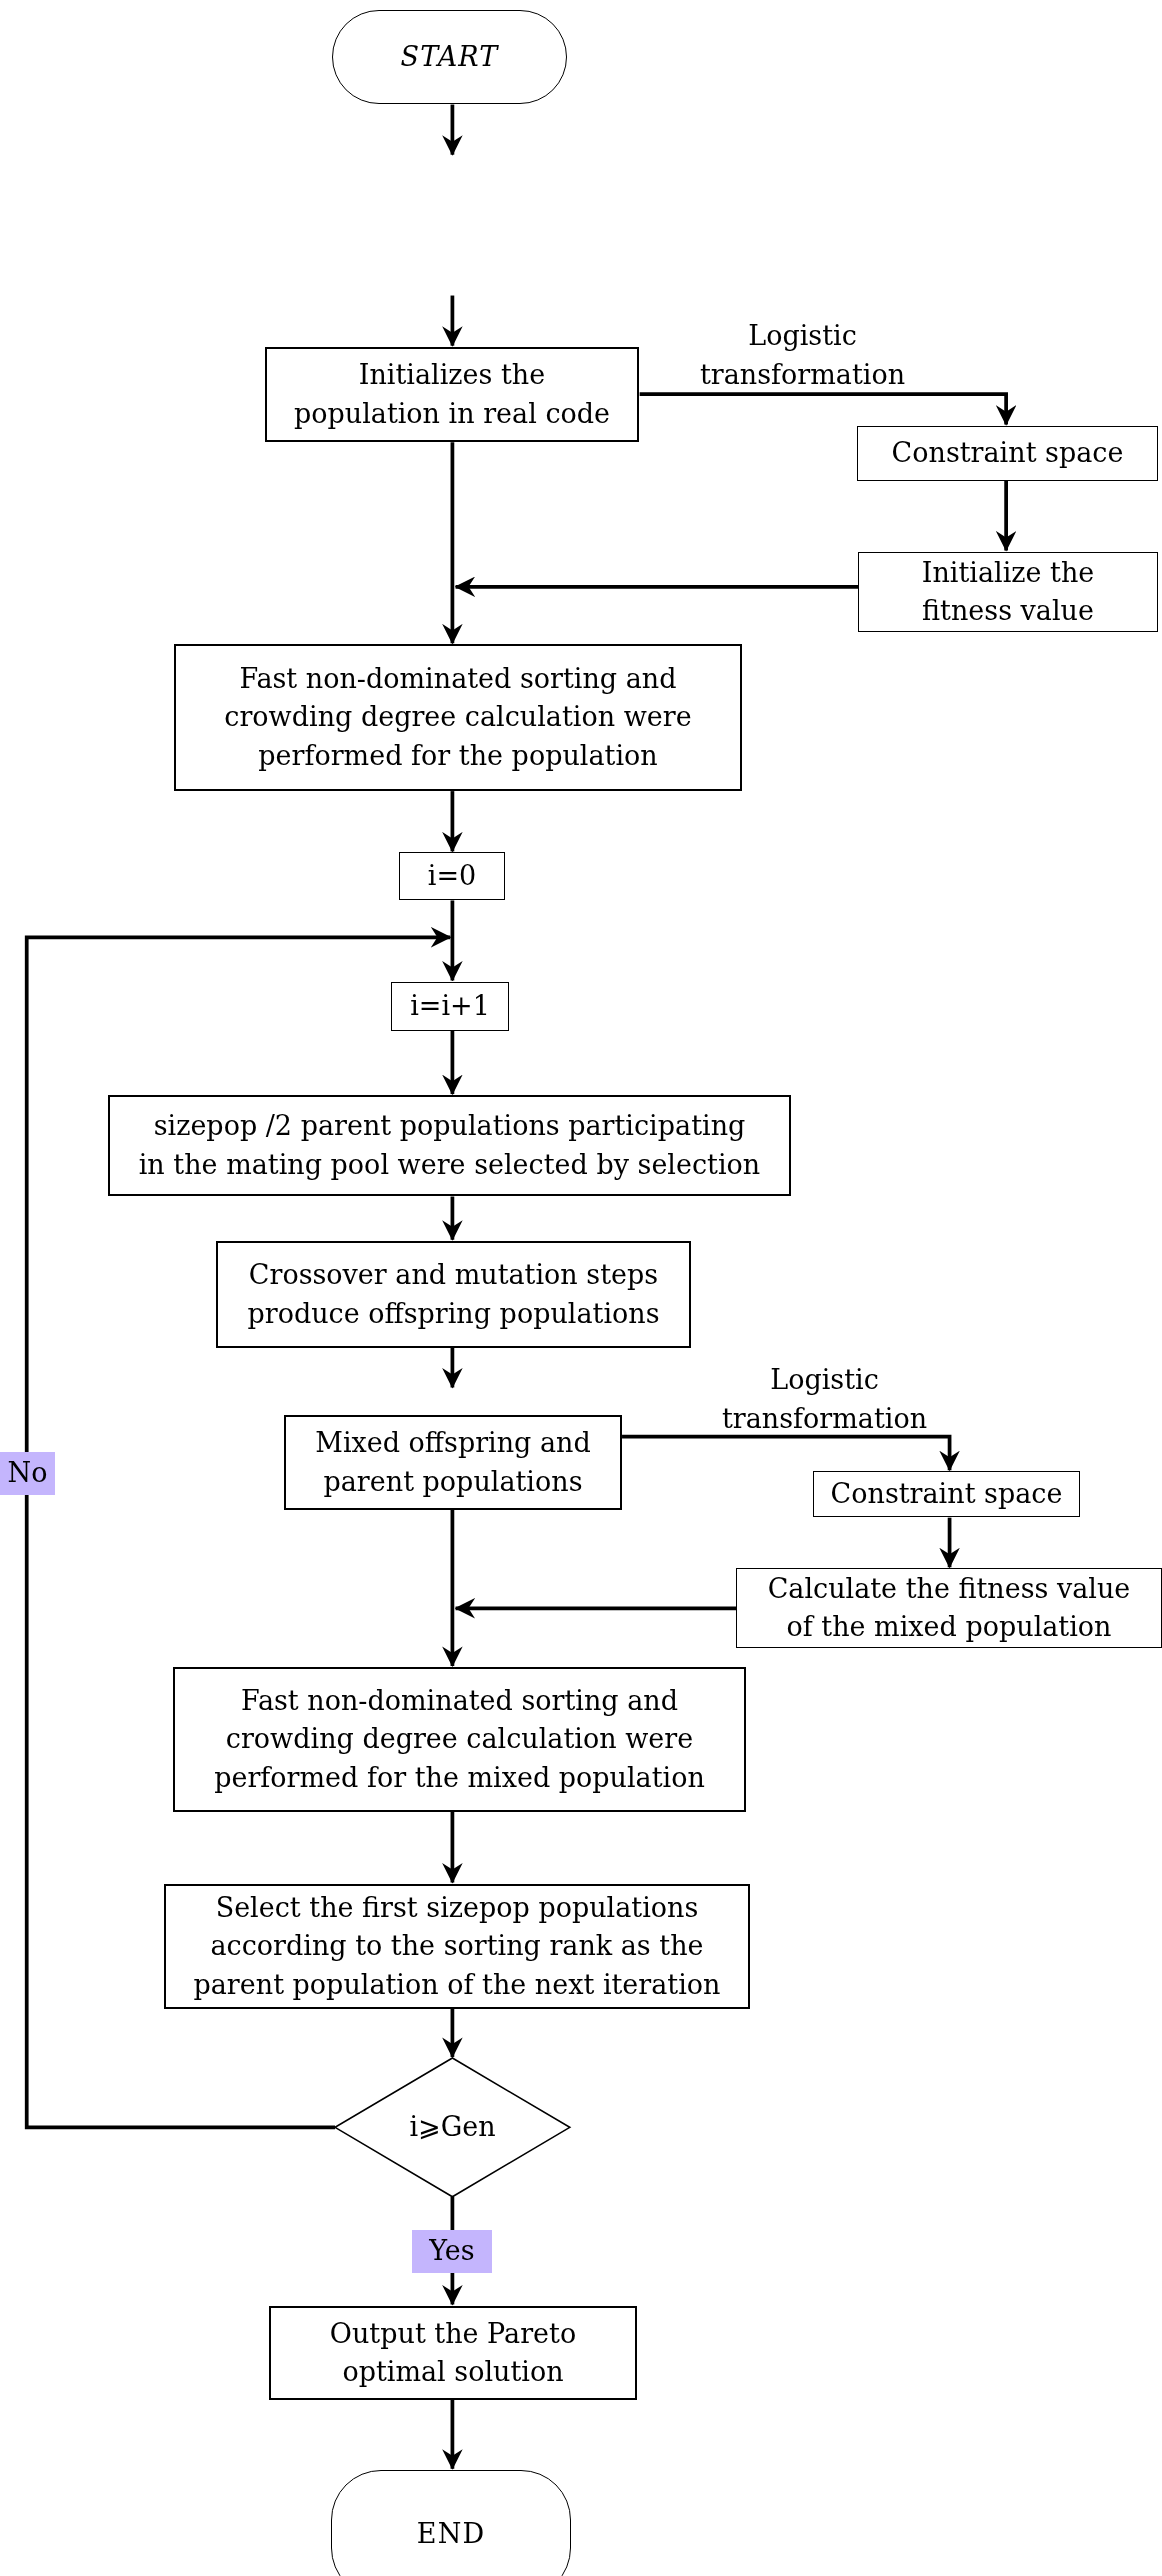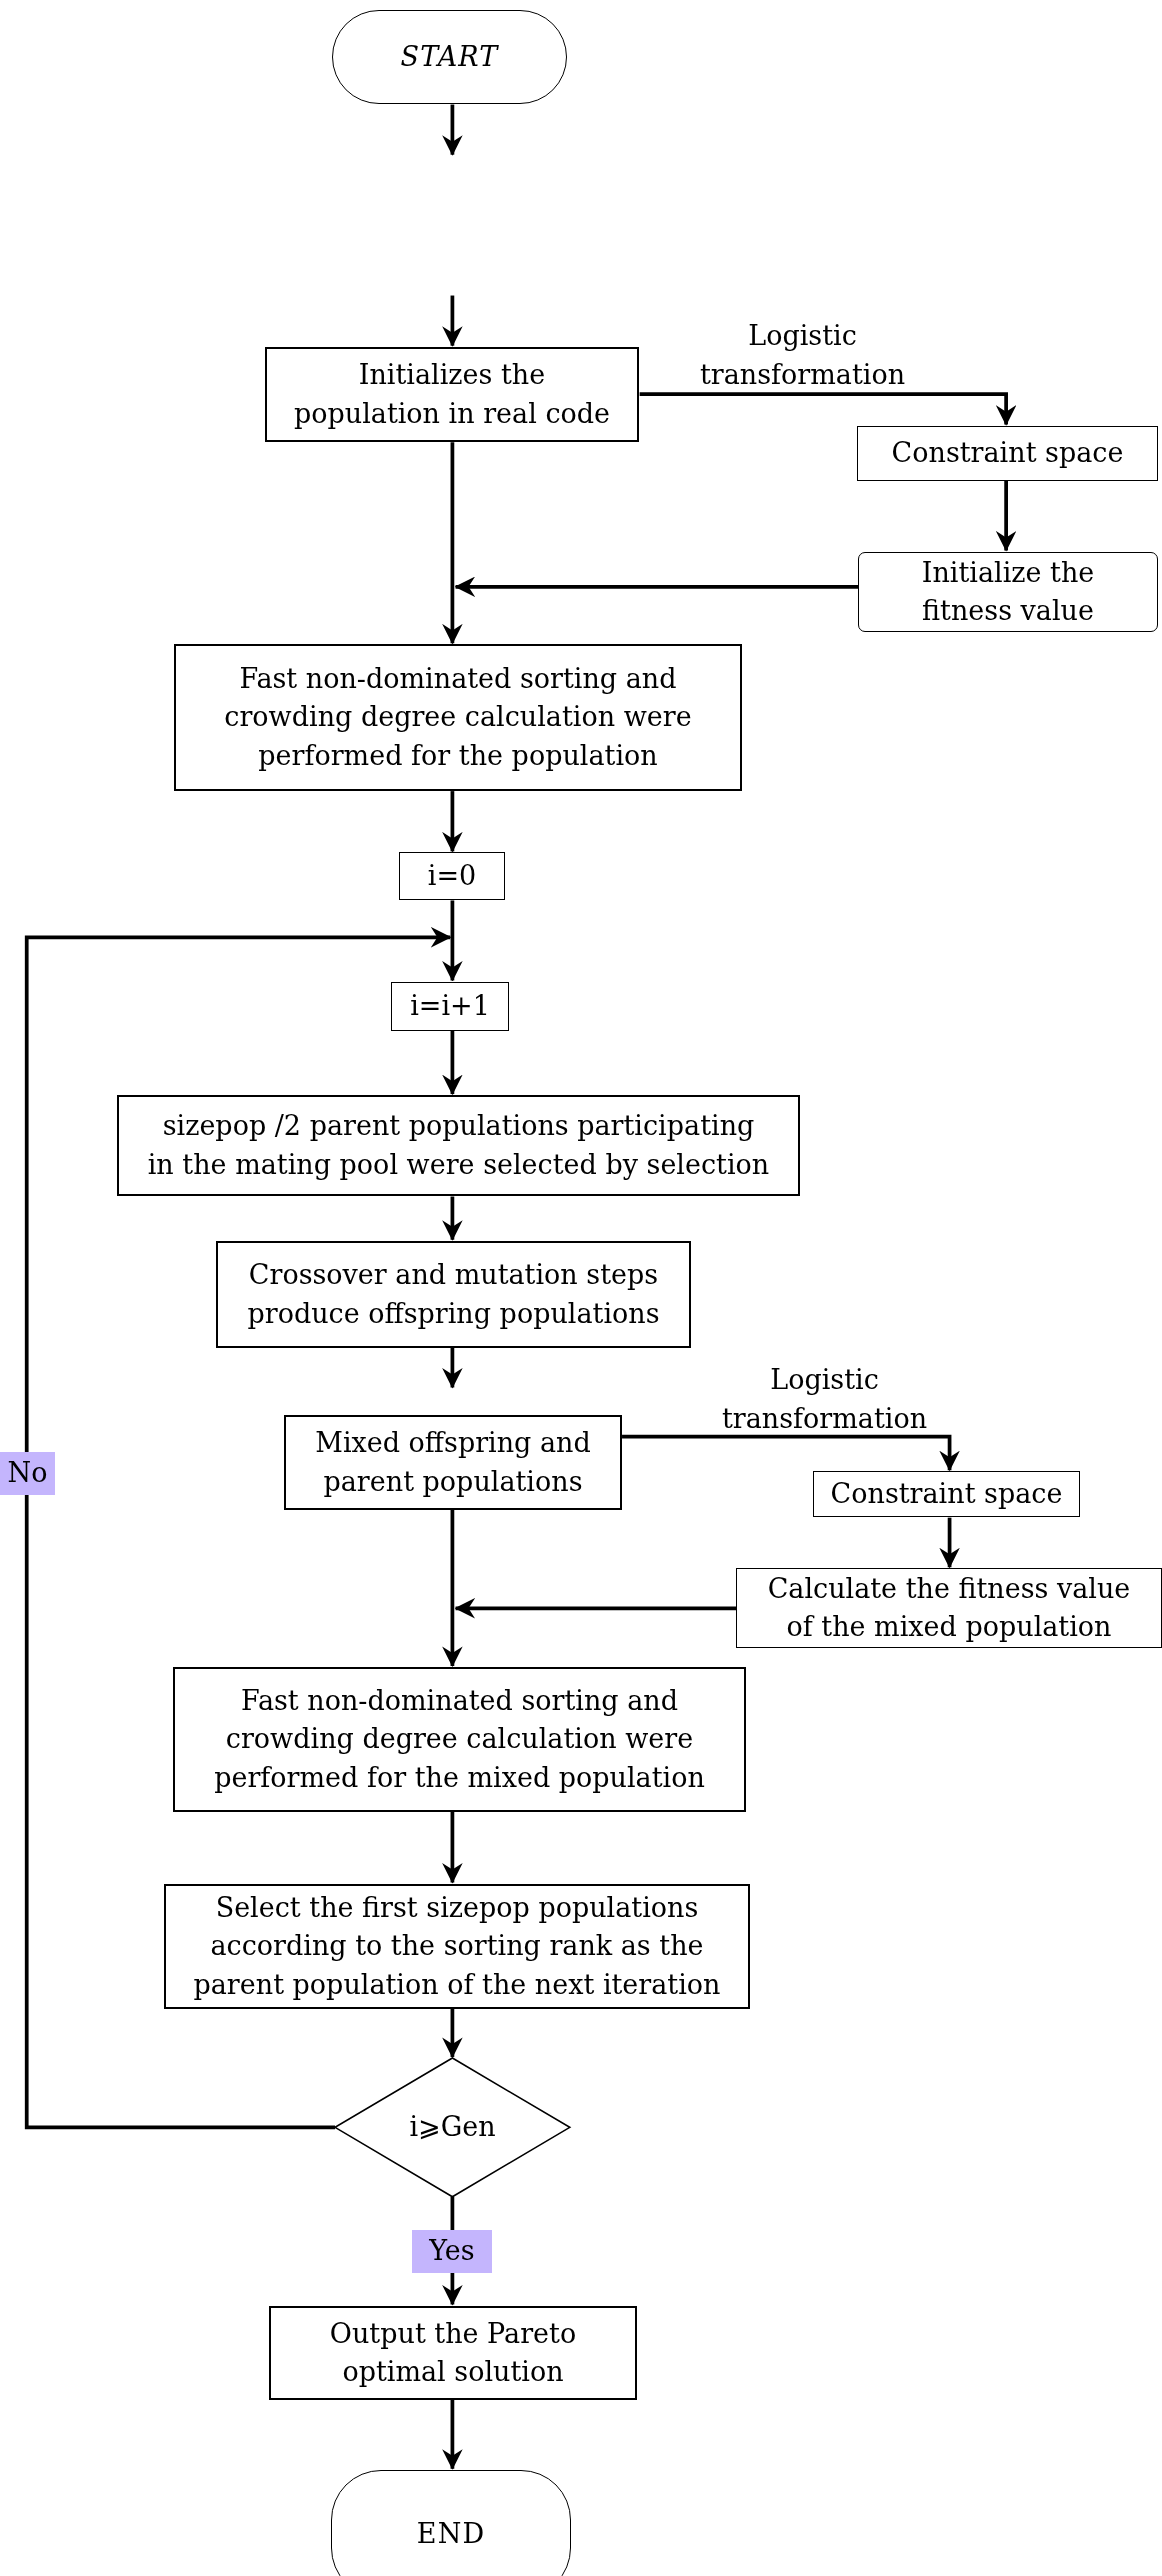--- a/index.html
+++ b/index.html
@@ -90,32 +90,32 @@
 
 
   <div class="node" style="left:265px; top:347px; width:374px; height:95px;">Initializes the
 population in real code</div>
 
   <div class="node plain" style="left:685px; top:316px; width:235px; height:79px;">Logistic
 transformation</div>
 
   <div class="node thin" style="left:857px; top:426px; width:301px; height:55px;">Constraint space</div>
 
-  <div class="node thin" style="left:858px; top:552px; width:300px; height:80px;border-radius:7px;">Initialize the
+  <div class="node thin" style="left:858px; top:552px; width:300px; height:80px;">Initialize the
 fitness value</div>
 
   <div class="node" style="left:174px; top:644px; width:568px; height:147px;">Fast non-dominated sorting and
 crowding degree calculation were
 performed for the population</div>
 
   <div class="node thin" style="left:399px; top:852px; width:106px; height:48px;">i=0</div>
 
   <div class="node thin" style="left:391px; top:982px; width:118px; height:49px;">i=i+1</div>
 
-  <div class="node" style="left:117px; top:1095px; width:683px; height:101px;">sizepop /2 parent populations participating
+  <div class="node" style="left:108px; top:1095px; width:683px; height:101px;">sizepop /2 parent populations participating
 in the mating pool were selected by selection</div>
 
   <div class="node" style="left:216px; top:1241px; width:475px; height:107px;">Crossover and mutation steps
 produce offspring populations</div>
 
   <div class="node" style="left:284px; top:1415px; width:338px; height:95px;">Mixed offspring and
 parent populations</div>
 
   <div class="node plain" style="left:707px; top:1360px; width:235px; height:79px;">Logistic
 transformation</div>

